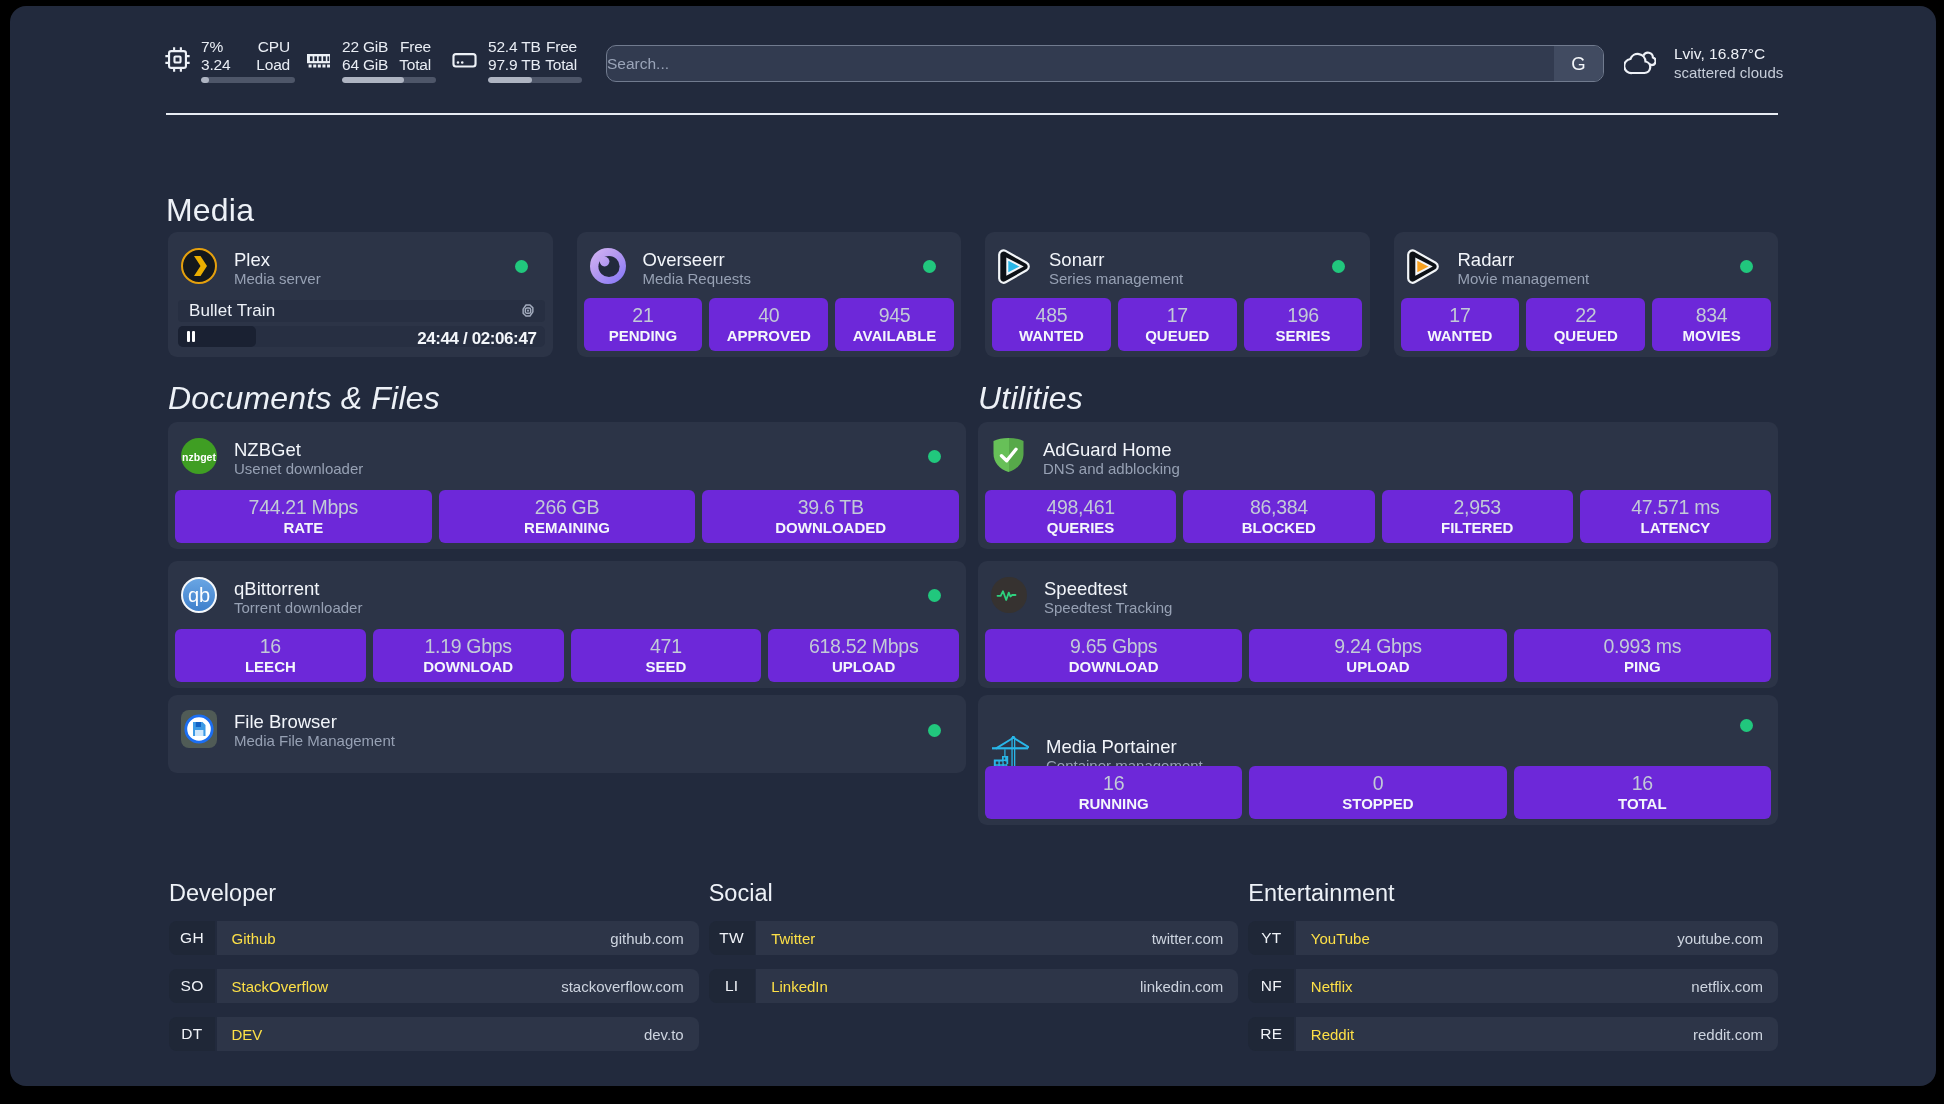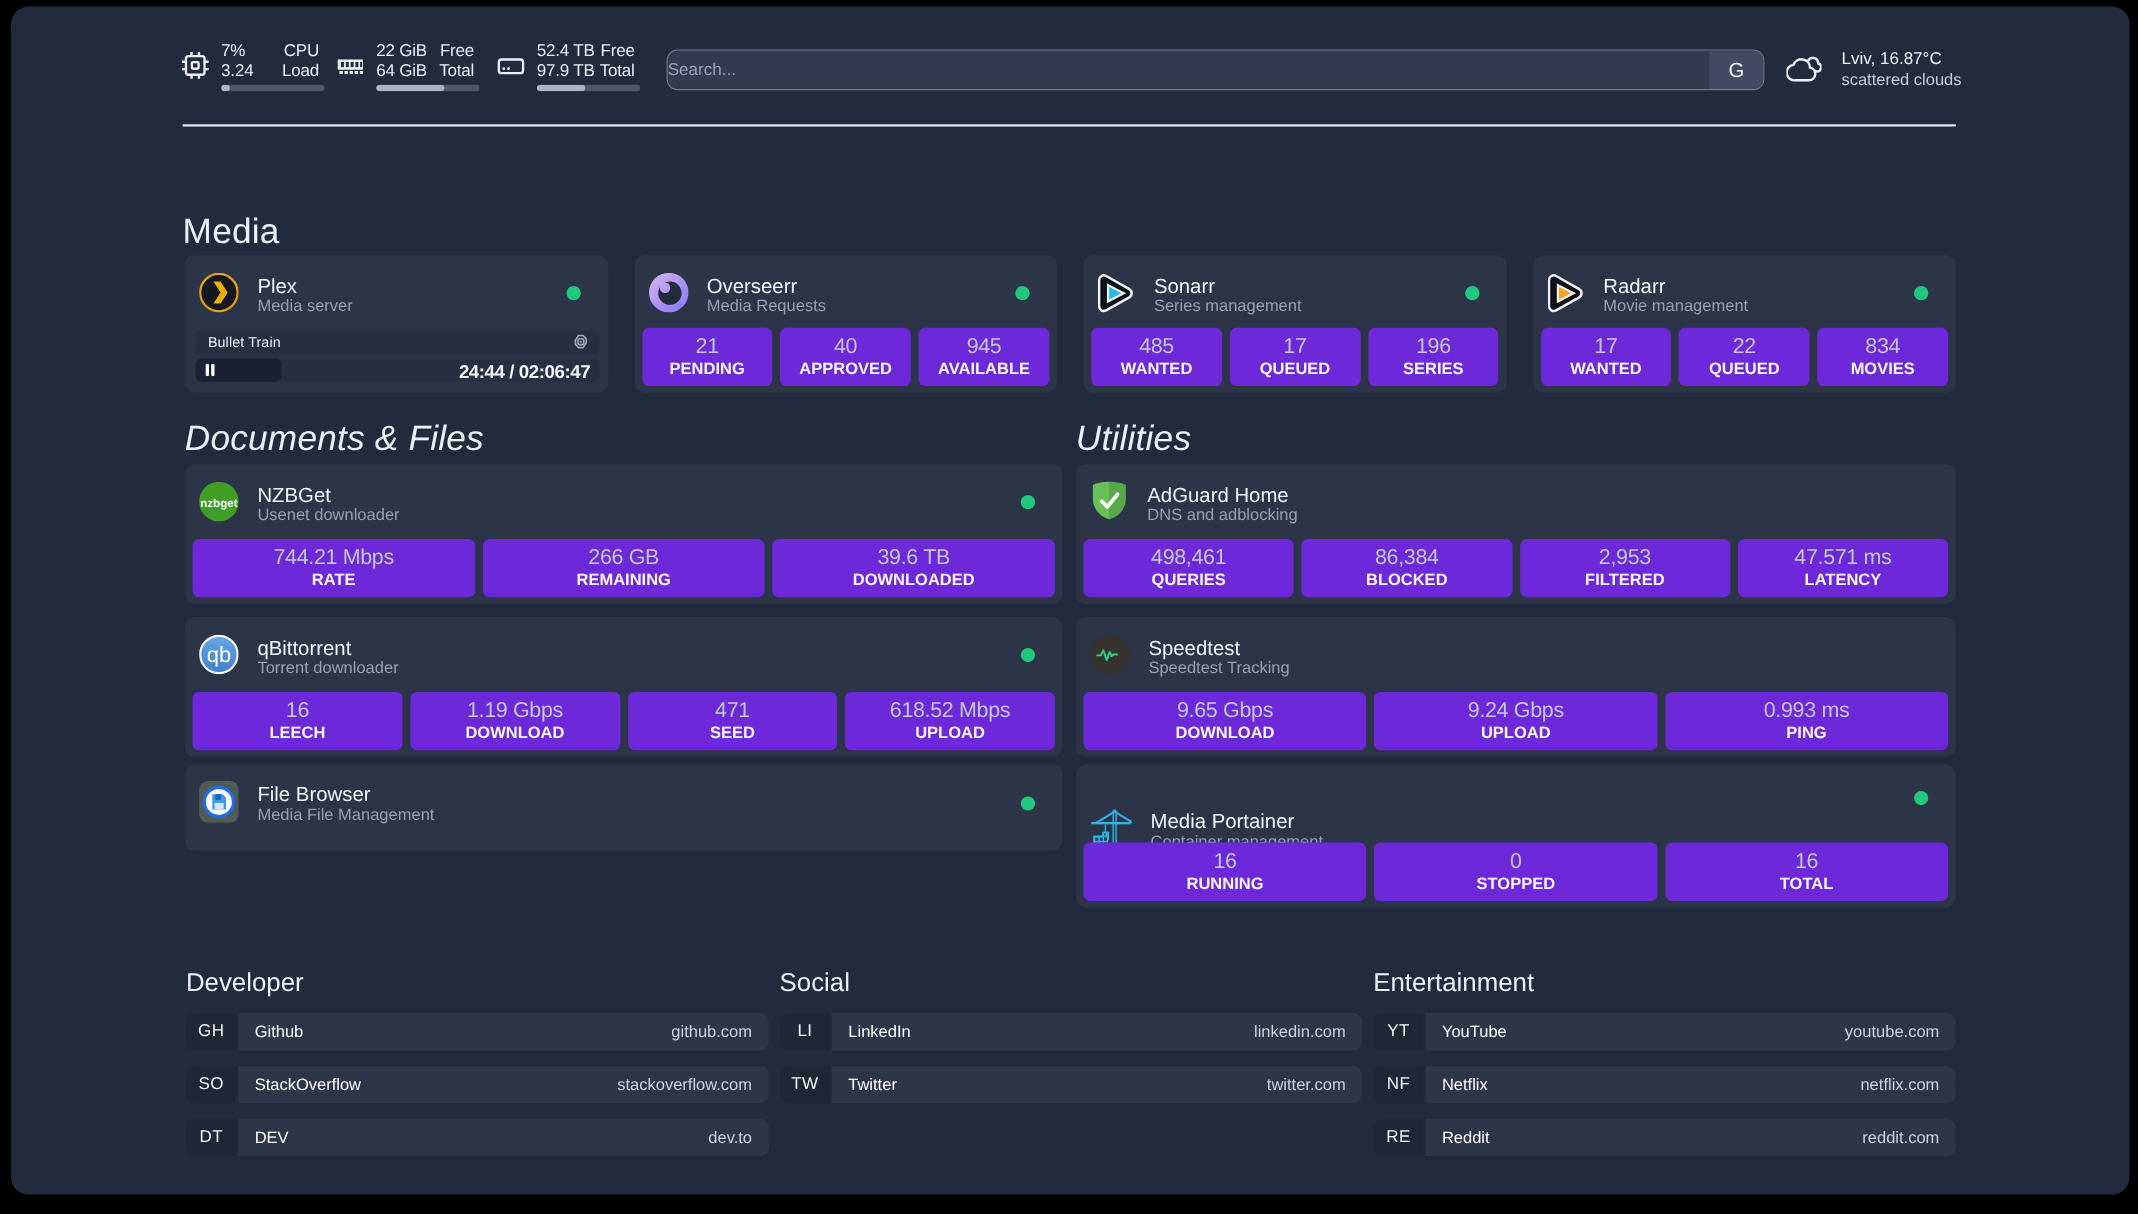--- a/index.html
+++ b/index.html
@@ -34,40 +34,40 @@
 .ctxt { margin-left:17px; margin-top:1px; }
 .ctitle { font-size:18.5px; color:#f2f5fa; line-height:21px; font-weight:500;}
 .csub { font-size:15px; color:#97a1b4; line-height:18px; margin-top:0;}
 .dot { position:absolute; right:25px; top:28px; width:13px; height:13px; border-radius:50%; background:#21c77d; }
 .stats { position:absolute; left:7px; right:7px; bottom:6px; display:flex; gap:7px; }
 .stat { flex:1; height:53px; background:#6d28d9; border-radius:6px; text-align:center; padding-top:6.5px; }
 .sv { font-size:19.5px; color:#c2cad7; line-height:21px; letter-spacing:-0.3px; }
 .sl { font-size:15px; color:#f4f7fb; font-weight:bold; letter-spacing:0; line-height:15px; margin-top:2px;}
 
 .np { position:absolute; left:10px; top:67.5px; right:8px; height:22px; background:#272f42; border-radius:4px; display:flex; align-items:center; }
-.np .t { font-size:13px; color:#eef2f8; font-weight:500; margin-left:11px; flex:1; letter-spacing:0.1px; }
+.np .t { font-size:17px; color:#eef2f8; font-weight:500; margin-left:11px; flex:1; letter-spacing:0.1px; }
 .np svg { margin-right:9px; }
 .track { position:absolute; left:10px; top:93.5px; right:8px; height:21px; background:#272f42; border-radius:5px; }
 .track .fill { position:absolute; left:0; top:0; height:21px; width:78px; background:#1a2132; border-radius:5px; display:flex; align-items:center; }
 .ptime { position:absolute; right:8px; top:3.5px; font-size:17px; font-weight:bold; letter-spacing:-0.4px; color:#f3f6fa; line-height:19px; }
 
 .cols2 { position:absolute; top:380px; left:0; width:1612px; }
 .col { position:absolute; width:800px; }
 #colL { left:2px; }
 #colR { left:812px; }
 .col .sect-h { margin-bottom:12px;font-style:italic; }
 .col .card { margin-top:0; }
 
 .bmwrap { position:absolute; top:880px; left:3px; width:1609px; display:flex; gap:10px; }
 .bmcol { width:529.7px; }
 .bm-h { font-size:23.5px; color:#edf1f7; }
 .bmrow { display:flex; margin-top:14px; height:34px; }
 .bmrow .ab { width:46px; background:#1f2737; border-radius:8px 0 0 8px; color:#f0f3f8; font-size:15.5px; display:flex; align-items:center; justify-content:center; letter-spacing:0.3px;}
 .bmrow .nm { flex:1; background:#2d3548; border-radius:0 8px 8px 0; display:flex; align-items:center; padding:0 15px; margin-left:1.5px; }
-.bmrow .nm .n { flex:1; font-size:15px; color:#ffffff; }
+.bmrow .nm .n { flex:1; font-size:15px; color:#fde047; }
 .bmrow .nm .u { font-size:15px; color:#cdd4df; }
 .bmrows { margin-top:7px; }
 </style>
 </head>
 <body>
 <div class="frame">
 <div class="container">
 
   <div class="hdr">
     <div class="res" style="left:-2px;">
@@ -508,31 +508,31 @@
                 <div class="n">DEV</div>
                 <div class="u">dev.to</div>
               </div>
             </div>
       </div>
     </div>
     <div class="bmcol">
       <div class="bm-h">Social</div>
       <div class="bmrows">
         <div class="bmrow">
+              <div class="ab">TW</div>
+              <div class="nm">
+                <div class="n">Twitter</div>
+                <div class="u">twitter.com</div>
+              </div>
+            </div>
+        <div class="bmrow">
               <div class="ab">LI</div>
               <div class="nm">
                 <div class="n">LinkedIn</div>
                 <div class="u">linkedin.com</div>
-              </div>
-            </div>
-        <div class="bmrow">
-              <div class="ab">TW</div>
-              <div class="nm">
-                <div class="n">Twitter</div>
-                <div class="u">twitter.com</div>
               </div>
             </div>
       </div>
     </div>
     <div class="bmcol">
       <div class="bm-h">Entertainment</div>
       <div class="bmrows">
         <div class="bmrow">
               <div class="ab">YT</div>
               <div class="nm">

